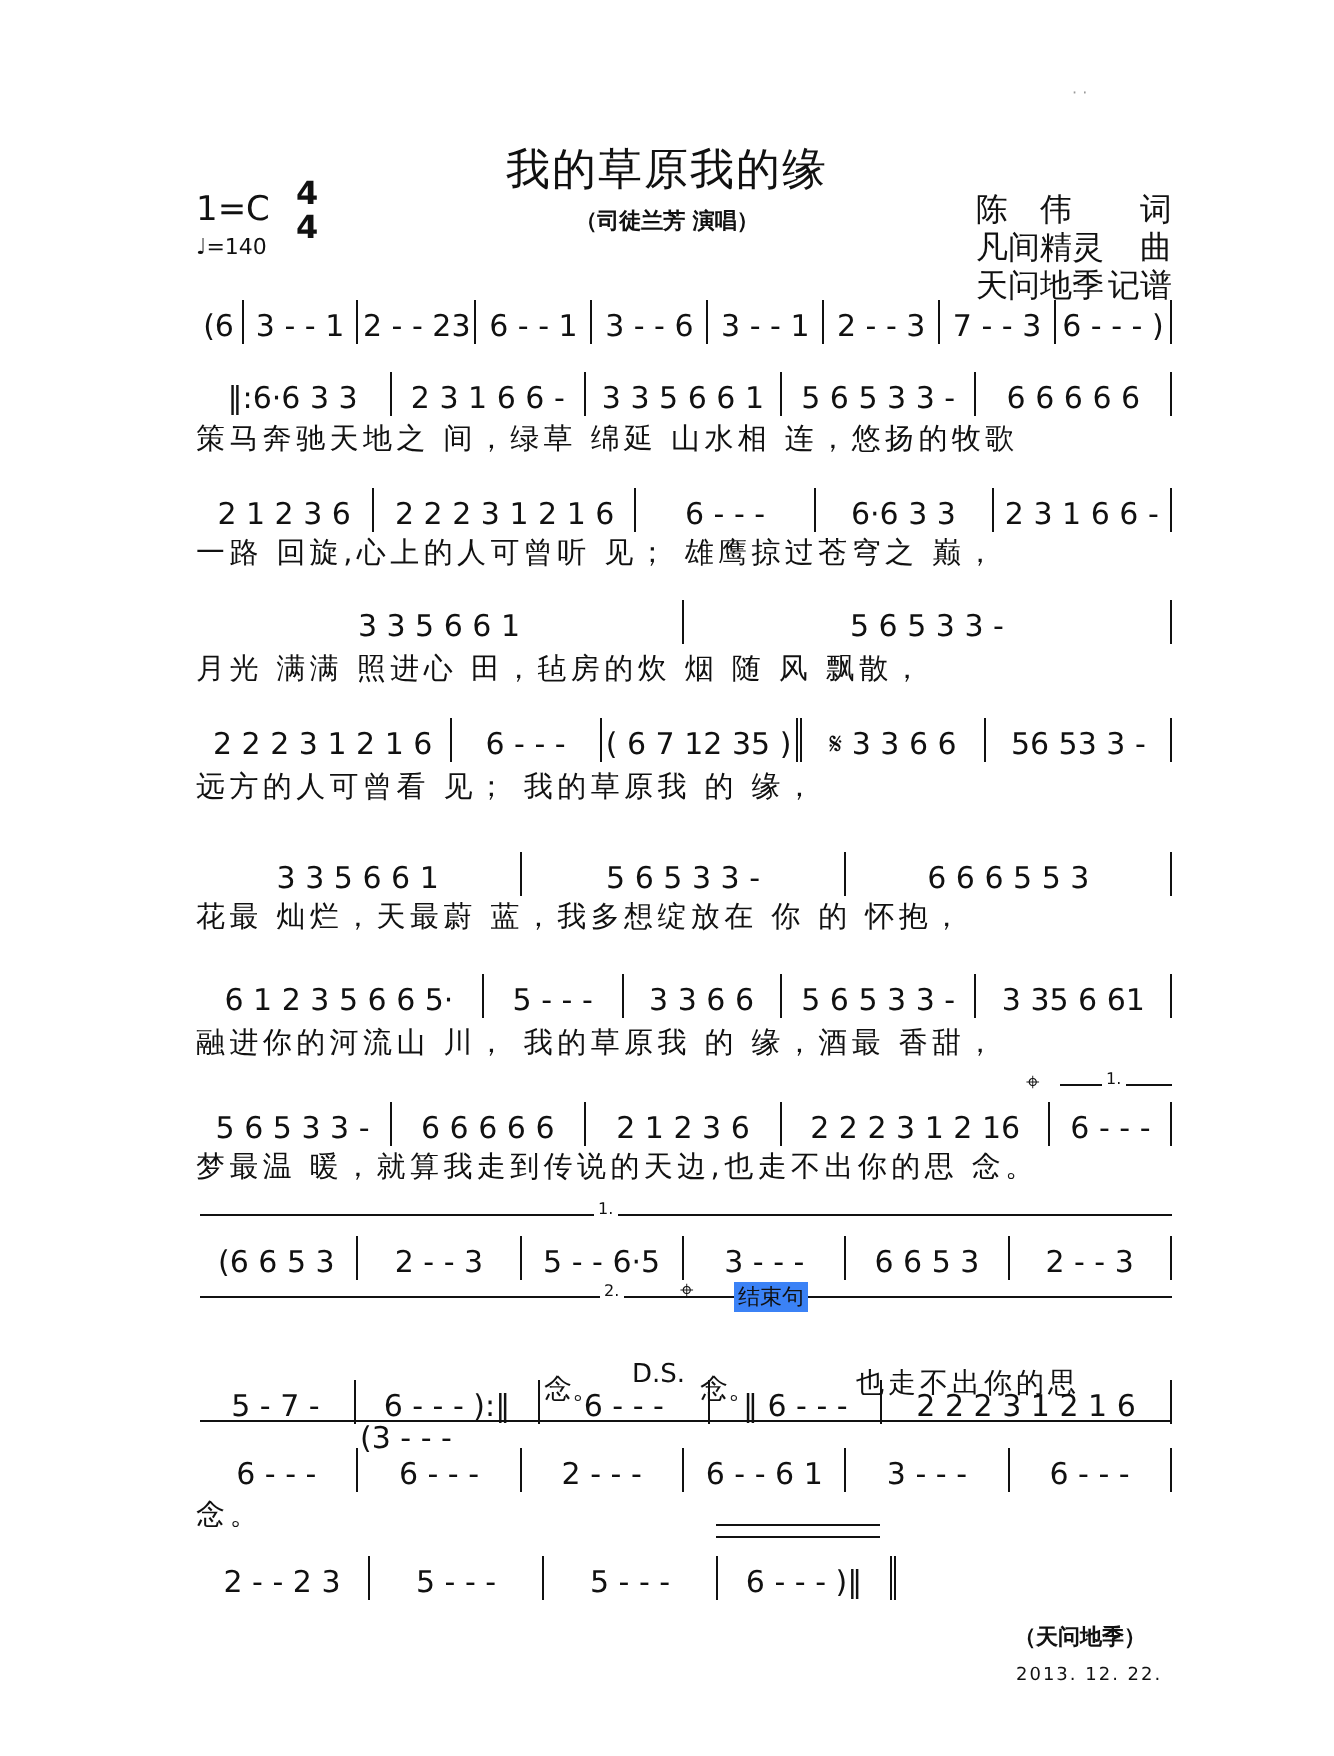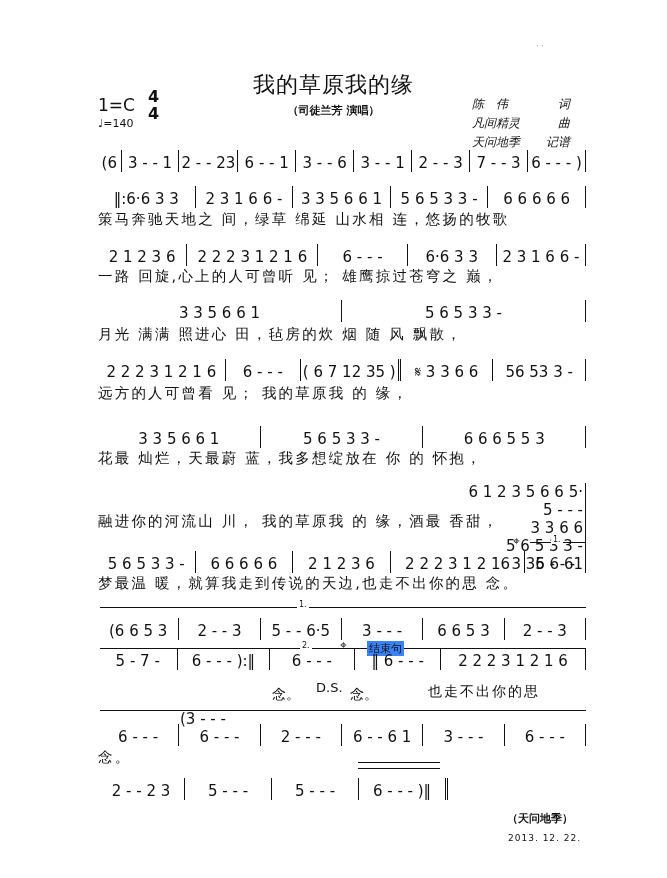--- a/index.html
+++ b/index.html
@@ -4,21 +4,21 @@
 <style>
   html, body { margin:0; padding:0; background:#ffffff; }
   body { width:667px; height:878px; position:relative; overflow:hidden;
          font-family:"DejaVu Sans", sans-serif; color:#111; }
   .abs { position:absolute; }
   .title { left:0; width:667px; top:70px; text-align:center; font-size:22px; letter-spacing:1px; }
   .subtitle { left:0; width:667px; top:103px; text-align:center; font-size:11px; font-weight:bold; }
   .key { left:98px; top:95px; font-size:17px; }
   .tempo { left:98px; top:117px; font-size:11px; }
   .timesig { left:148px; top:88px; font-size:16px; font-weight:bold; line-height:17px; text-align:center; }
-  .credits { left:472px; top:95px; font-size:12px; line-height:19px;font-style:italic; }
+  .credits { left:488px; top:95px; font-size:16px; line-height:19px; }
   .credits div { display:flex; justify-content:space-between; width:98px; }
   .dots { left:536px; top:42px; font-size:8px; color:#999; }
   .row { position:absolute; left:98px; width:488px; height:26px; display:flex; align-items:flex-end;
          font-size:15px; white-space:nowrap; }
   .row .m { flex:1; display:flex; justify-content:space-around; align-items:flex-end; height:22px; border-right:1.5px solid #111; padding:0 2px; }
   .lyr { position:absolute; left:98px; width:488px; font-size:14.5px; letter-spacing:2.2px; white-space:nowrap; }
   .hline { position:absolute; height:0; border-top:1px solid #111; }
   .sign { position:absolute; font-size:12px; }
   .footer1 { left:507px; top:811px; font-size:11px; font-weight:bold; }
   .footer2 { left:508px; top:833px; font-size:9px; letter-spacing:1px; }
@@ -95,21 +95,21 @@
 </div>
 <div class="lyr" style="top:384px;">远方的人可曾看 见； 我的草原我 的 缘，</div>
 
 <div class="row" style="top:422px;">
   <div class="m">3 3 5 6 6 1</div>
   <div class="m">5 6 5 3 3 -</div>
   <div class="m">6 6 6 5 5 3</div>
 </div>
 <div class="lyr" style="top:449px;">花最 灿烂，天最蔚 蓝，我多想绽放在 你 的 怀抱，</div>
 
-<div class="row" style="top:483px;flex-direction:column;">
+<div class="row" style="top:483px;">
   <div class="m" style="flex:1.5">6 1 2 3 5 6 6 5·</div>
   <div class="m" style="flex:0.7">5 - - -</div>
   <div class="m" style="flex:0.8">3 3 6 6</div>
   <div class="m">5 6 5 3 3 -</div>
   <div class="m">3 35 6 61</div>
 </div>
 <div class="lyr" style="top:512px;">融进你的河流山 川， 我的草原我 的 缘，酒最 香甜，</div>
 
 <div class="sign" style="left:513px; top:534px;">⌖</div>
 <div class="hline" style="left:530px; top:542px; width:56px;"></div>
@@ -131,21 +131,21 @@
   <div class="m">5 - - 6·5</div>
   <div class="m">3 - - -</div>
   <div class="m">6 6 5 3</div>
   <div class="m">2 - - 3</div>
 </div>
 
 <div class="hline" style="left:100px; top:648px; width:486px;"></div>
 <div class="sign" style="left:300px; top:641px; font-size:8px; background:#fff; padding:0 2px;">2.</div>
 <div class="sign" style="left:340px; top:638px;">⌖</div>
 <div class="sign" style="left:367px; top:641px; font-size:11px; background:#3b82f6; padding:0 2px;">结束句</div>
-<div class="row" style="top:644px;">
+<div class="row" style="top:686px;">
   <div class="m" style="flex:0.7">5 - 7 -</div>
   <div class="m" style="flex:0.8">6 - - - ):‖</div>
   <div class="m" style="flex:0.75">6 - - -</div>
   <div class="m" style="flex:0.75">‖ 6 - - -</div>
   <div class="m" style="flex:1.3">2 2 2 3 1 2 1 6</div>
 </div>
 <div class="abs" style="left:272px; top:686px; font-size:14px;">念。</div>
 <div class="abs" style="left:316px; top:680px; font-size:13px;">D.S.</div>
 <div class="abs" style="left:350px; top:686px; font-size:14px;">念。</div>
 <div class="abs" style="left:428px; top:683px; font-size:14px; letter-spacing:2px;">也走不出你的思</div>

